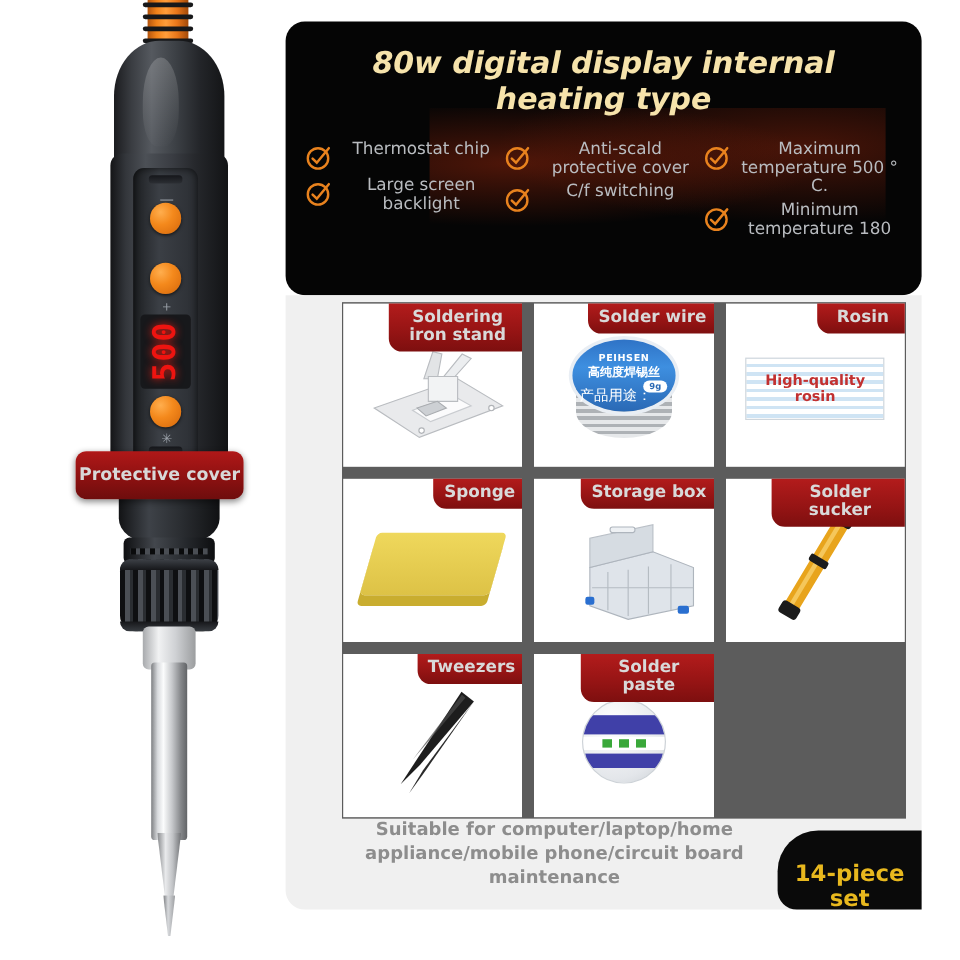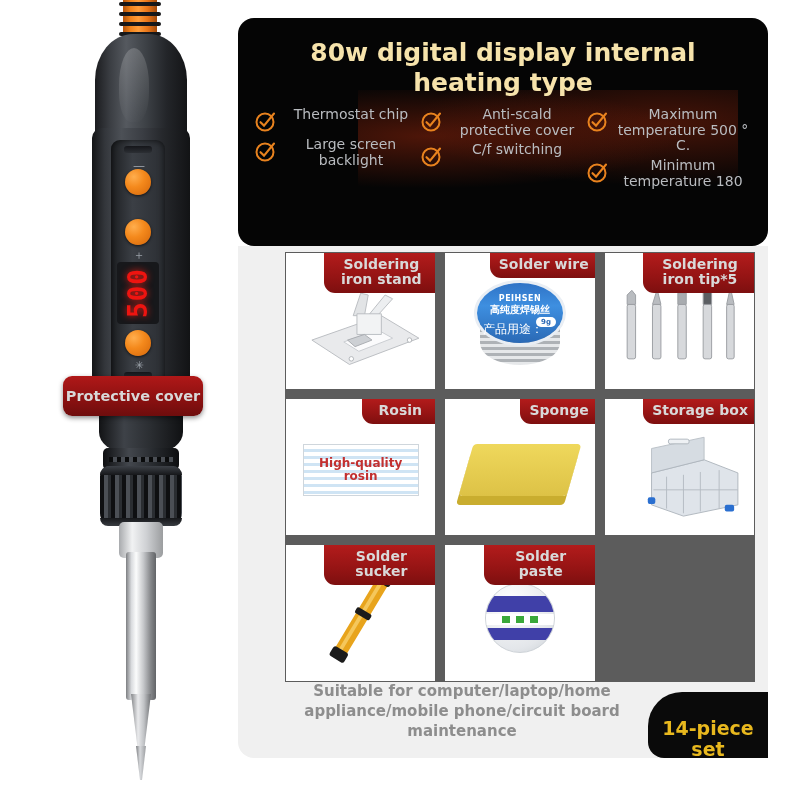--- a/index.html
+++ b/index.html
@@ -103,24 +103,24 @@
 
   
   #black-panel { position:absolute; left:238px; top:18px; width:530px; height:228px;
       background:#050505; border-radius:16px; overflow:hidden; }
   #black-panel::after{ content:""; position:absolute; left:120px; top:72px; width:380px; height:110px;
       background:radial-gradient(ellipse at 18% 42%, rgba(150,38,12,.5), rgba(0,0,0,0) 58%),
                  radial-gradient(ellipse at 82% 30%, rgba(150,38,12,.45), rgba(0,0,0,0) 58%);
       pointer-events:none; }
 
   #headline { position:relative; z-index:2; text-align:center; color:#f6e3ab;
-      font-size:25px; font-weight:bold; line-height:1.18; padding:20px 42px 0; }
+      font-size:25px; font-weight:bold; line-height:1.18; padding:20px 42px 0;font-style:italic; }
 
   #feature-grid { position:relative; z-index:2; display:grid;
-      grid-template-columns:repeat(3,1fr); margin-top:10px; padding:0 16px; }
+      grid-template-columns:repeat(3,1fr); margin-top:20px; padding:0 16px; }
   .feat-col { display:flex; flex-direction:column; gap:4px; }
   .feat { display:flex; align-items:flex-start; gap:4px; }
   .check-icon { flex:0 0 auto; width:24px; height:24px; position:relative; margin-top:2px; }
   .check-icon svg { display:block; width:24px; height:24px; overflow:visible; }
   .feat-text { color:#b9bcc0; font-size:14px; line-height:1.12; text-align:center; flex:1; }
 
   
   #gray-card { position:absolute; left:238px; top:246px; width:530px; height:512px;
       background:#f0f0f0; border-radius:0 0 16px 16px; }
 
@@ -321,37 +321,20 @@
       <div class="disc">
         <b>PEIHSEN</b>
         <em>高纯度焊锡丝</em>
         <u>产品用途：</u>
       </div>
       <div class="gram">9g</div>
     </div>
     <div class="cell-label">Solder wire</div>
   </div>
 
-  <div class="cell">
-    <svg class="svg-art" viewBox="0 0 140 110">
-      <g stroke="#9a9da1" stroke-width="1">
-        <rect x="14" y="34" width="9" height="58" rx="2" fill="#d7d9dc"></rect>
-        <path d="M14 34 h9 v-10 l-4 -5 l-5 5 z" fill="#b9bcc0"></path>
-        <rect x="41" y="34" width="9" height="58" rx="2" fill="#d7d9dc"></rect>
-        <path d="M41 34 h9 l-4 -16 z" fill="#b9bcc0"></path>
-        <rect x="68" y="34" width="9" height="58" rx="2" fill="#d7d9dc"></rect>
-        <path d="M68 34 h9 v-12 h-9 z" fill="#a8abaf"></path>
-        <rect x="95" y="34" width="9" height="58" rx="2" fill="#d7d9dc"></rect>
-        <path d="M95 34 h9 v-16 l-9 -6 z" fill="#5c5f63"></path>
-        <rect x="120" y="34" width="8" height="58" rx="2" fill="#d7d9dc"></rect>
-        <path d="M120 34 h8 l-4 -18 z" fill="#b9bcc0"></path>
-      </g>
-    </svg>
-    <div class="cell-label">Soldering iron tip*5</div>
-  </div>
 
   <div class="cell">
     <div class="rosin-box">
       <span>High-quality rosin</span>
     </div>
     <div class="cell-label">Rosin</div>
   </div>
 
   <div class="cell">
     <div class="sponge"></div>
@@ -382,20 +365,30 @@
         <rect x="64" y="10" width="14" height="90" rx="3" fill="#e8a41c"></rect>
         <rect x="68" y="10" width="4" height="90" fill="#f7cf6b" opacity="0.8"></rect>
         <rect x="62" y="2" width="18" height="12" rx="3" fill="#1b1b1b"></rect>
         <rect x="62" y="96" width="18" height="12" rx="3" fill="#1b1b1b"></rect>
         <rect x="62" y="48" width="18" height="7" rx="2" fill="#1b1b1b"></rect>
       </g>
     </svg>
     <div class="cell-label">Solder sucker</div>
   </div>
 
+  <div class="cell">
+    <svg class="svg-art" viewBox="0 0 140 110">
+      <g transform="rotate(38 70 55)">
+        <path d="M64 6 h14 l-3 74 l-3 24 l-2 -24 z" fill="#1d1d1d"></path>
+        <path d="M66 8 h4 l-3 72 z" fill="#4a4a4a" opacity="0.7"></path>
+        <path d="M78 6 h0 l4 76 l1 24 l-3 -24 z" fill="#2a2a2a"></path>
+      </g>
+    </svg>
+    <div class="cell-label">Tweezers</div>
+  </div>
 
   <div class="cell">
     <div class="paste-jar">
       <i class="top"></i>
         <i class="mid"></i>
         <i class="bot"></i>
     </div>
     <div class="cell-label">Solder paste</div>
   </div>
 </div>

